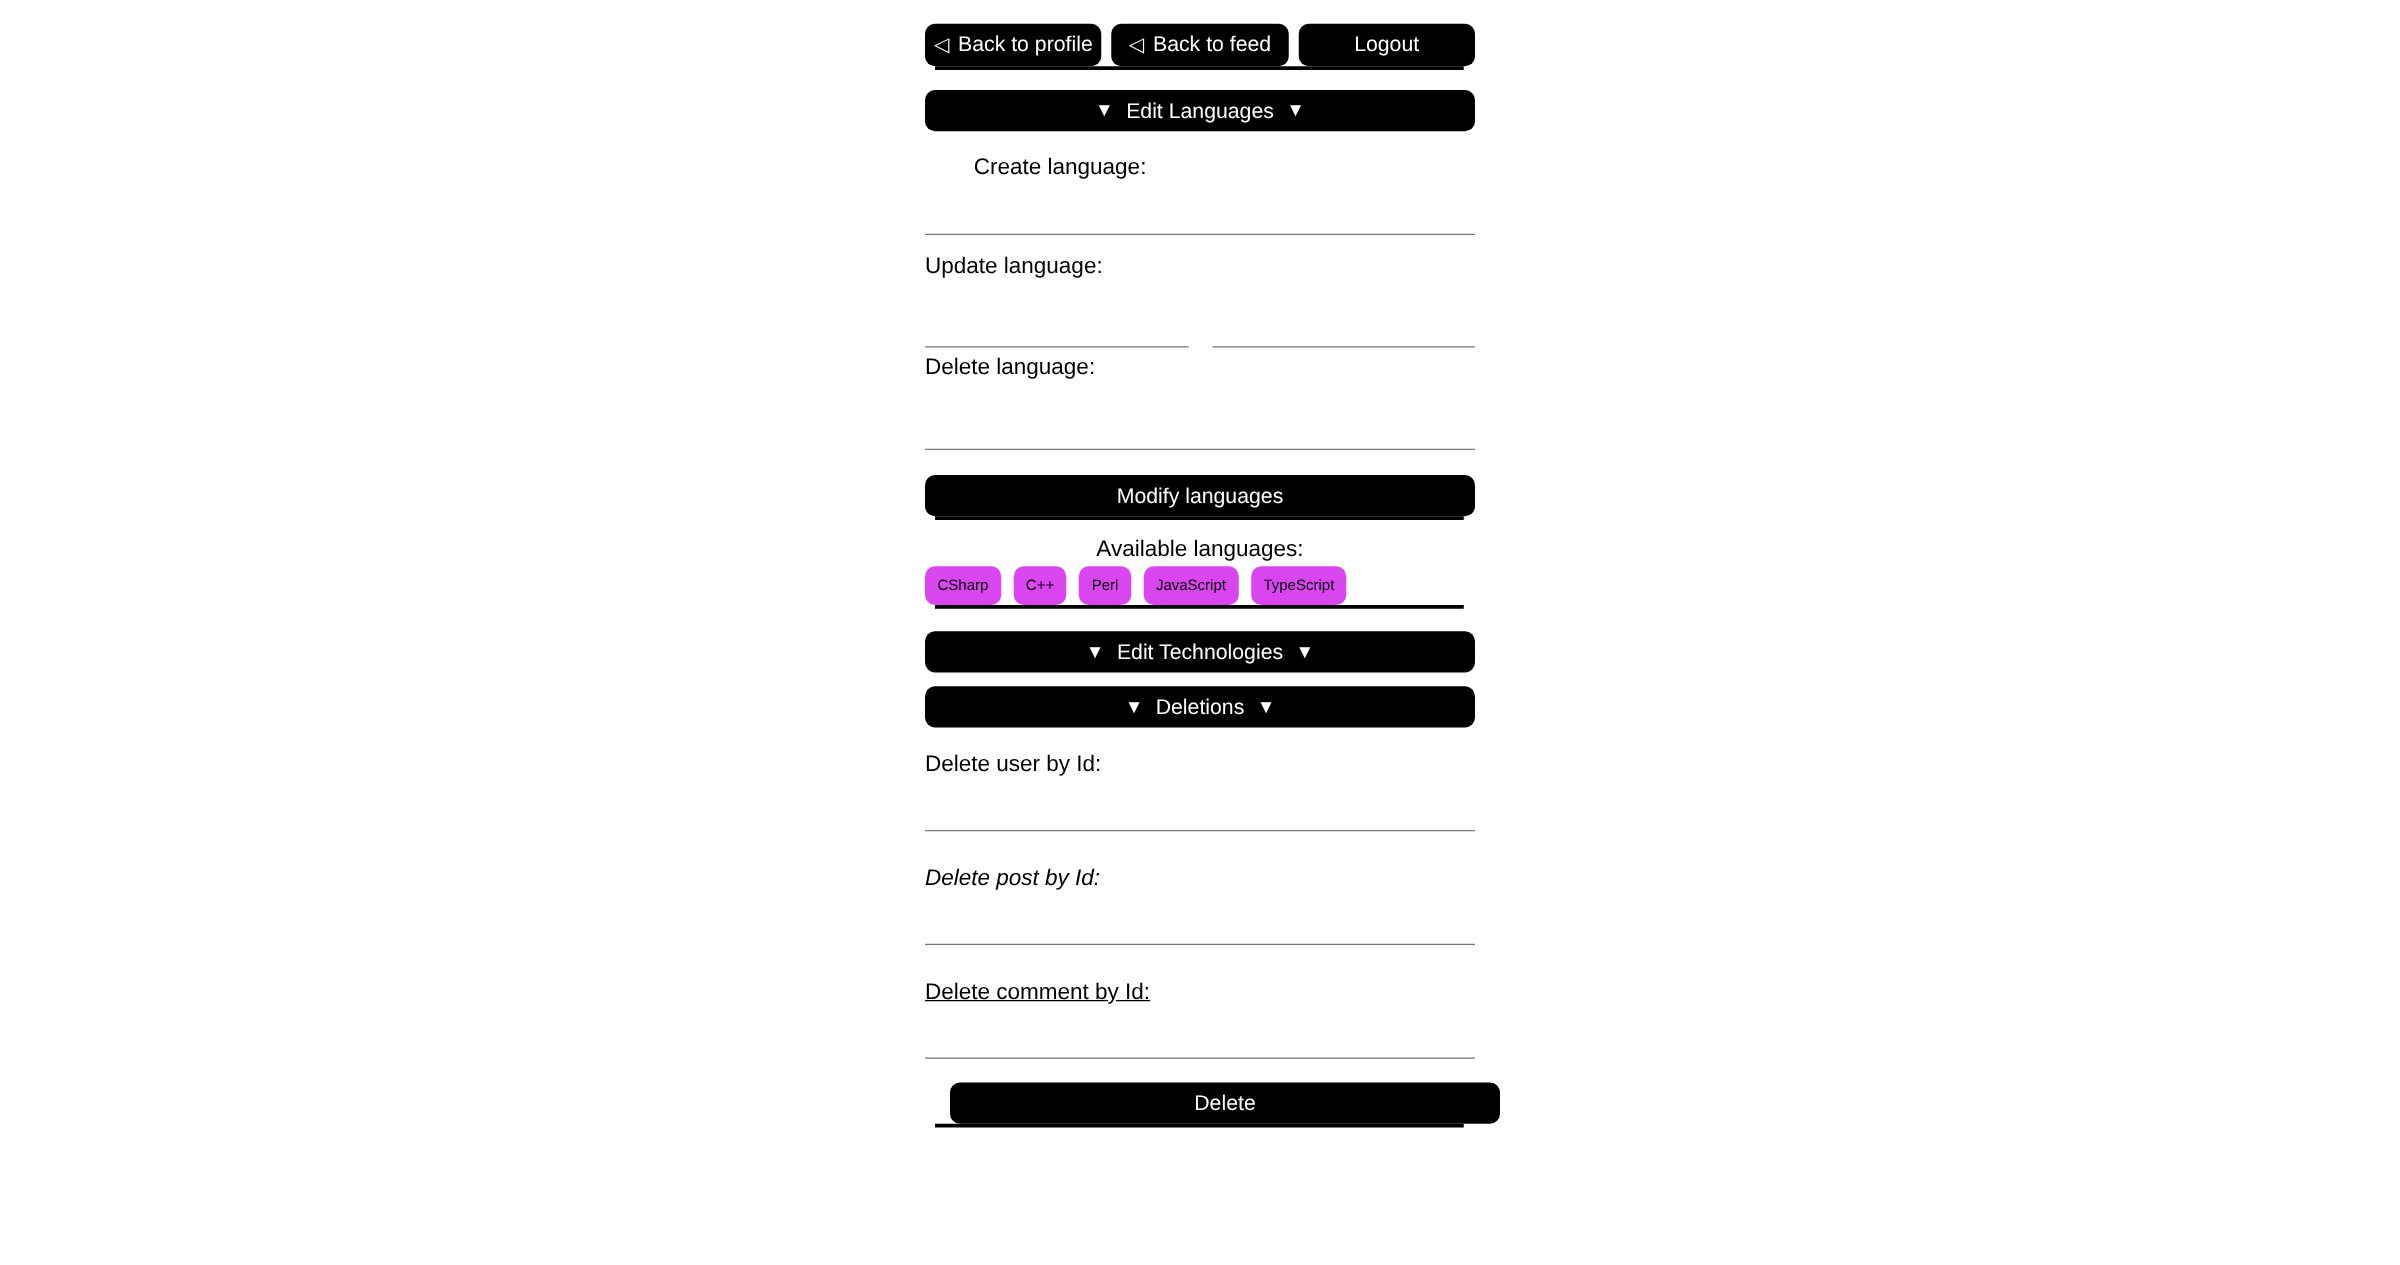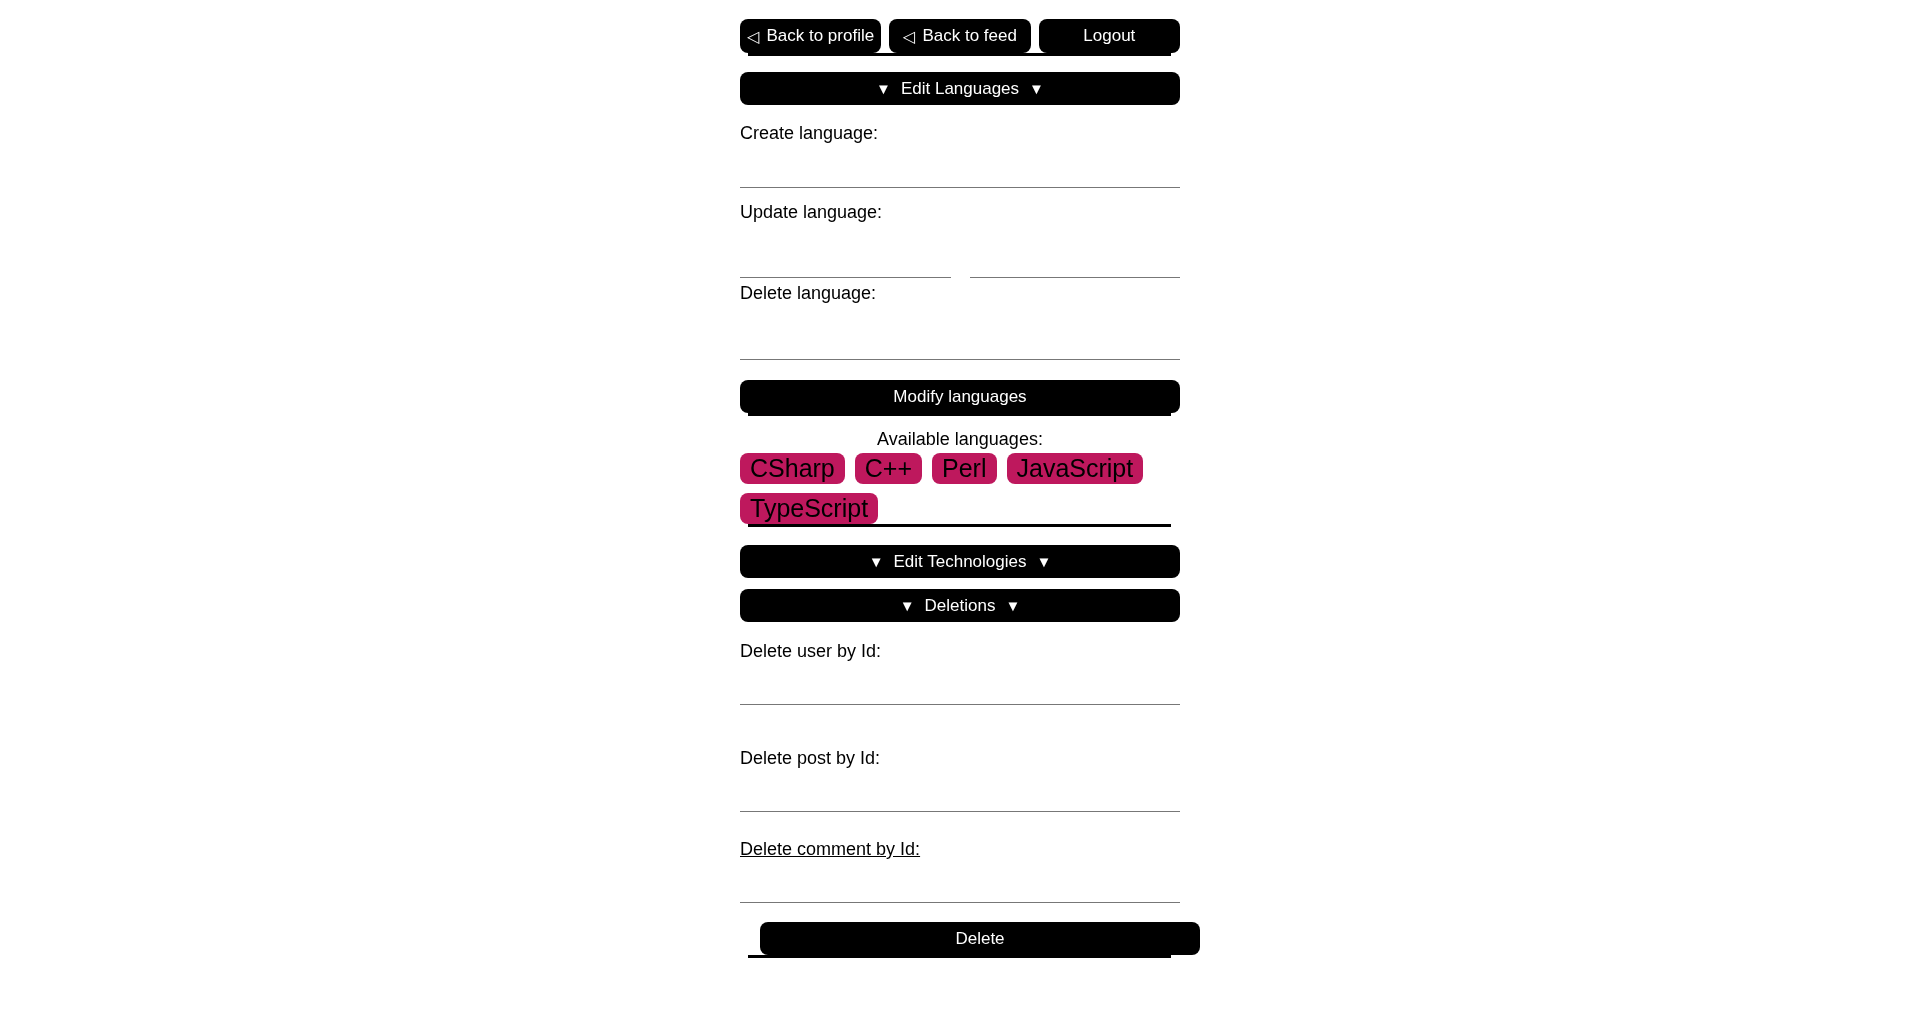--- a/index.html
+++ b/index.html
@@ -46,40 +46,40 @@
   }
   .uinput.short { height: 42px; }
   .dual-row { display: flex; gap: 19px; }
   .dual-row .uinput { flex: 1 1 0; }
   
   .tags {
     display: flex; flex-wrap: wrap; gap: 9px 10px;
     margin-top: 2px; align-items: flex-start;
   }
   .tag {
-    background: #be185d; color: #000000;
+    background: #d946ef; color: #000000;
     border-radius: 8px; padding: 4px 10px;
-    font-size: 25px; line-height: 23px; display: inline-block; text-align: right;
+    font-size: 12px; line-height: 23px; display: inline-block; text-align: right;
   }
   
   .mt-hr1   { margin-top: 13px; }
   .mt-bar1  { margin-top: 16px; }
-  .mt-lbl1  { margin-top: 17px; }
+  .mt-lbl1  { margin-top: 17px; margin-left: 39px; }
   .mt-lbl2  { margin-top: 13px; }
   .mt-in2   { margin-top: 11px; }
   .mt-lbl3  { margin-top: 4px; }
   .mt-in3   { margin-top: 12px; }
   .mt-mod   { margin-top: 20px; }
   .mt-hr2   { margin-top: 10px; }
   .mt-avail { margin-top: 12px; text-align: center; }
   .mt-hr3   { margin-top: 13px; }
   .mt-bar2  { margin-top: 18px; }
   .mt-bar3  { margin-top: 11px; }
   .mt-lbl4  { margin-top: 18px; }
-  .mt-lbl5  { margin-top: 42px; }
+  .mt-lbl5  { margin-top: 26px; font-style: italic; }
   .mt-lbl6  { margin-top: 26px; text-decoration: underline; }
   .mt-del   { margin-top: 19px; margin-left: 20px; }
   .mt-hr4   { margin-top: 11px; }
 </style>
 </head>
 <body>
 
 <div class="viewport">
   <div class="column">
 

